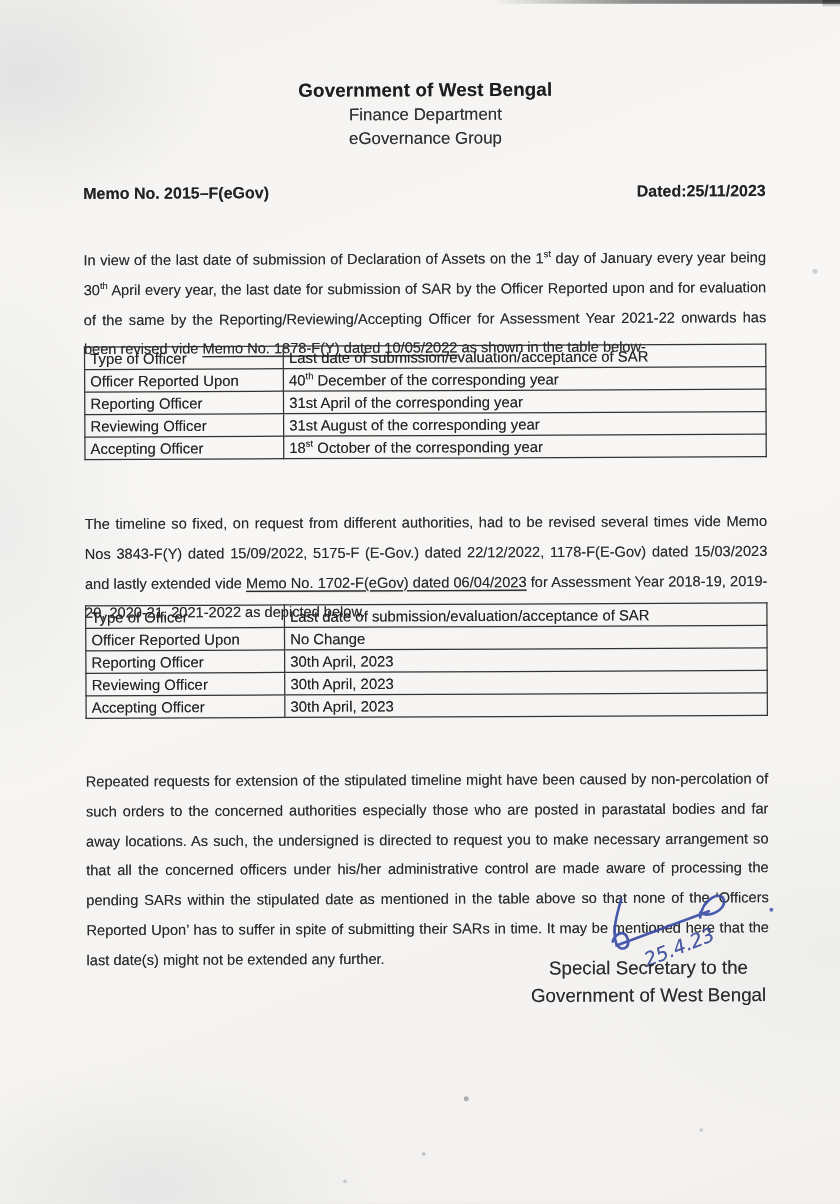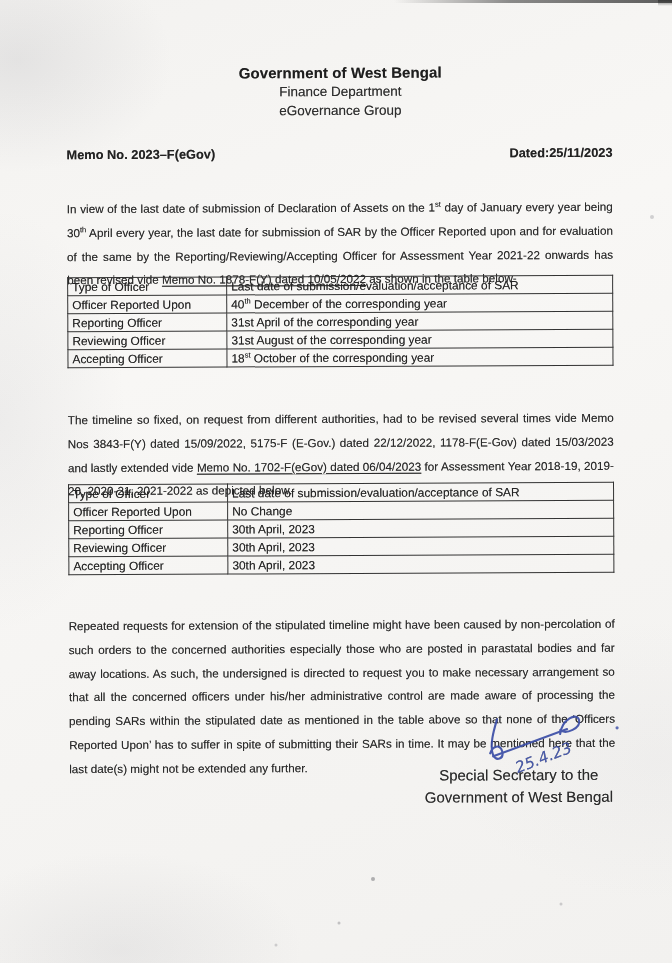--- a/index.html
+++ b/index.html
@@ -111,21 +111,21 @@
 
   <div class="content">
 
     <div class="doc-header">
       <div class="doc-title">Government of West Bengal</div>
       <div class="doc-sub">Finance Department</div>
       <div class="doc-sub">eGovernance Group</div>
     </div>
 
     <div class="memo-row">
-      <span>Memo No. 2023–F(eGov)</span>
+      <span>Memo No. 2015–F(eGov)</span>
       <span>Dated:25/11/2023</span>
     </div>
 
     <p class="para para-1"><span>In view of the last date of submission of Declaration of Assets on the 1</span><sup>st</sup><span> day of January every year being 30</span><sup>th</sup><span> April every year, the last date for submission of SAR by the Officer Reported upon and for evaluation of the same by the Reporting/Reviewing/Accepting Officer for Assessment Year 2021-22 onwards has been revised vide </span><span class="uline">Memo No. 1878-F(Y) dated 10/05/2022</span><span> as shown in the table below-</span></p>
 
     <table class="memo-table table-1">
       <tbody>
         <tr>
           <td class="col-officer">Type of Officer</td>
           <td>Last date of submission/evaluation/acceptance of SAR</td>

